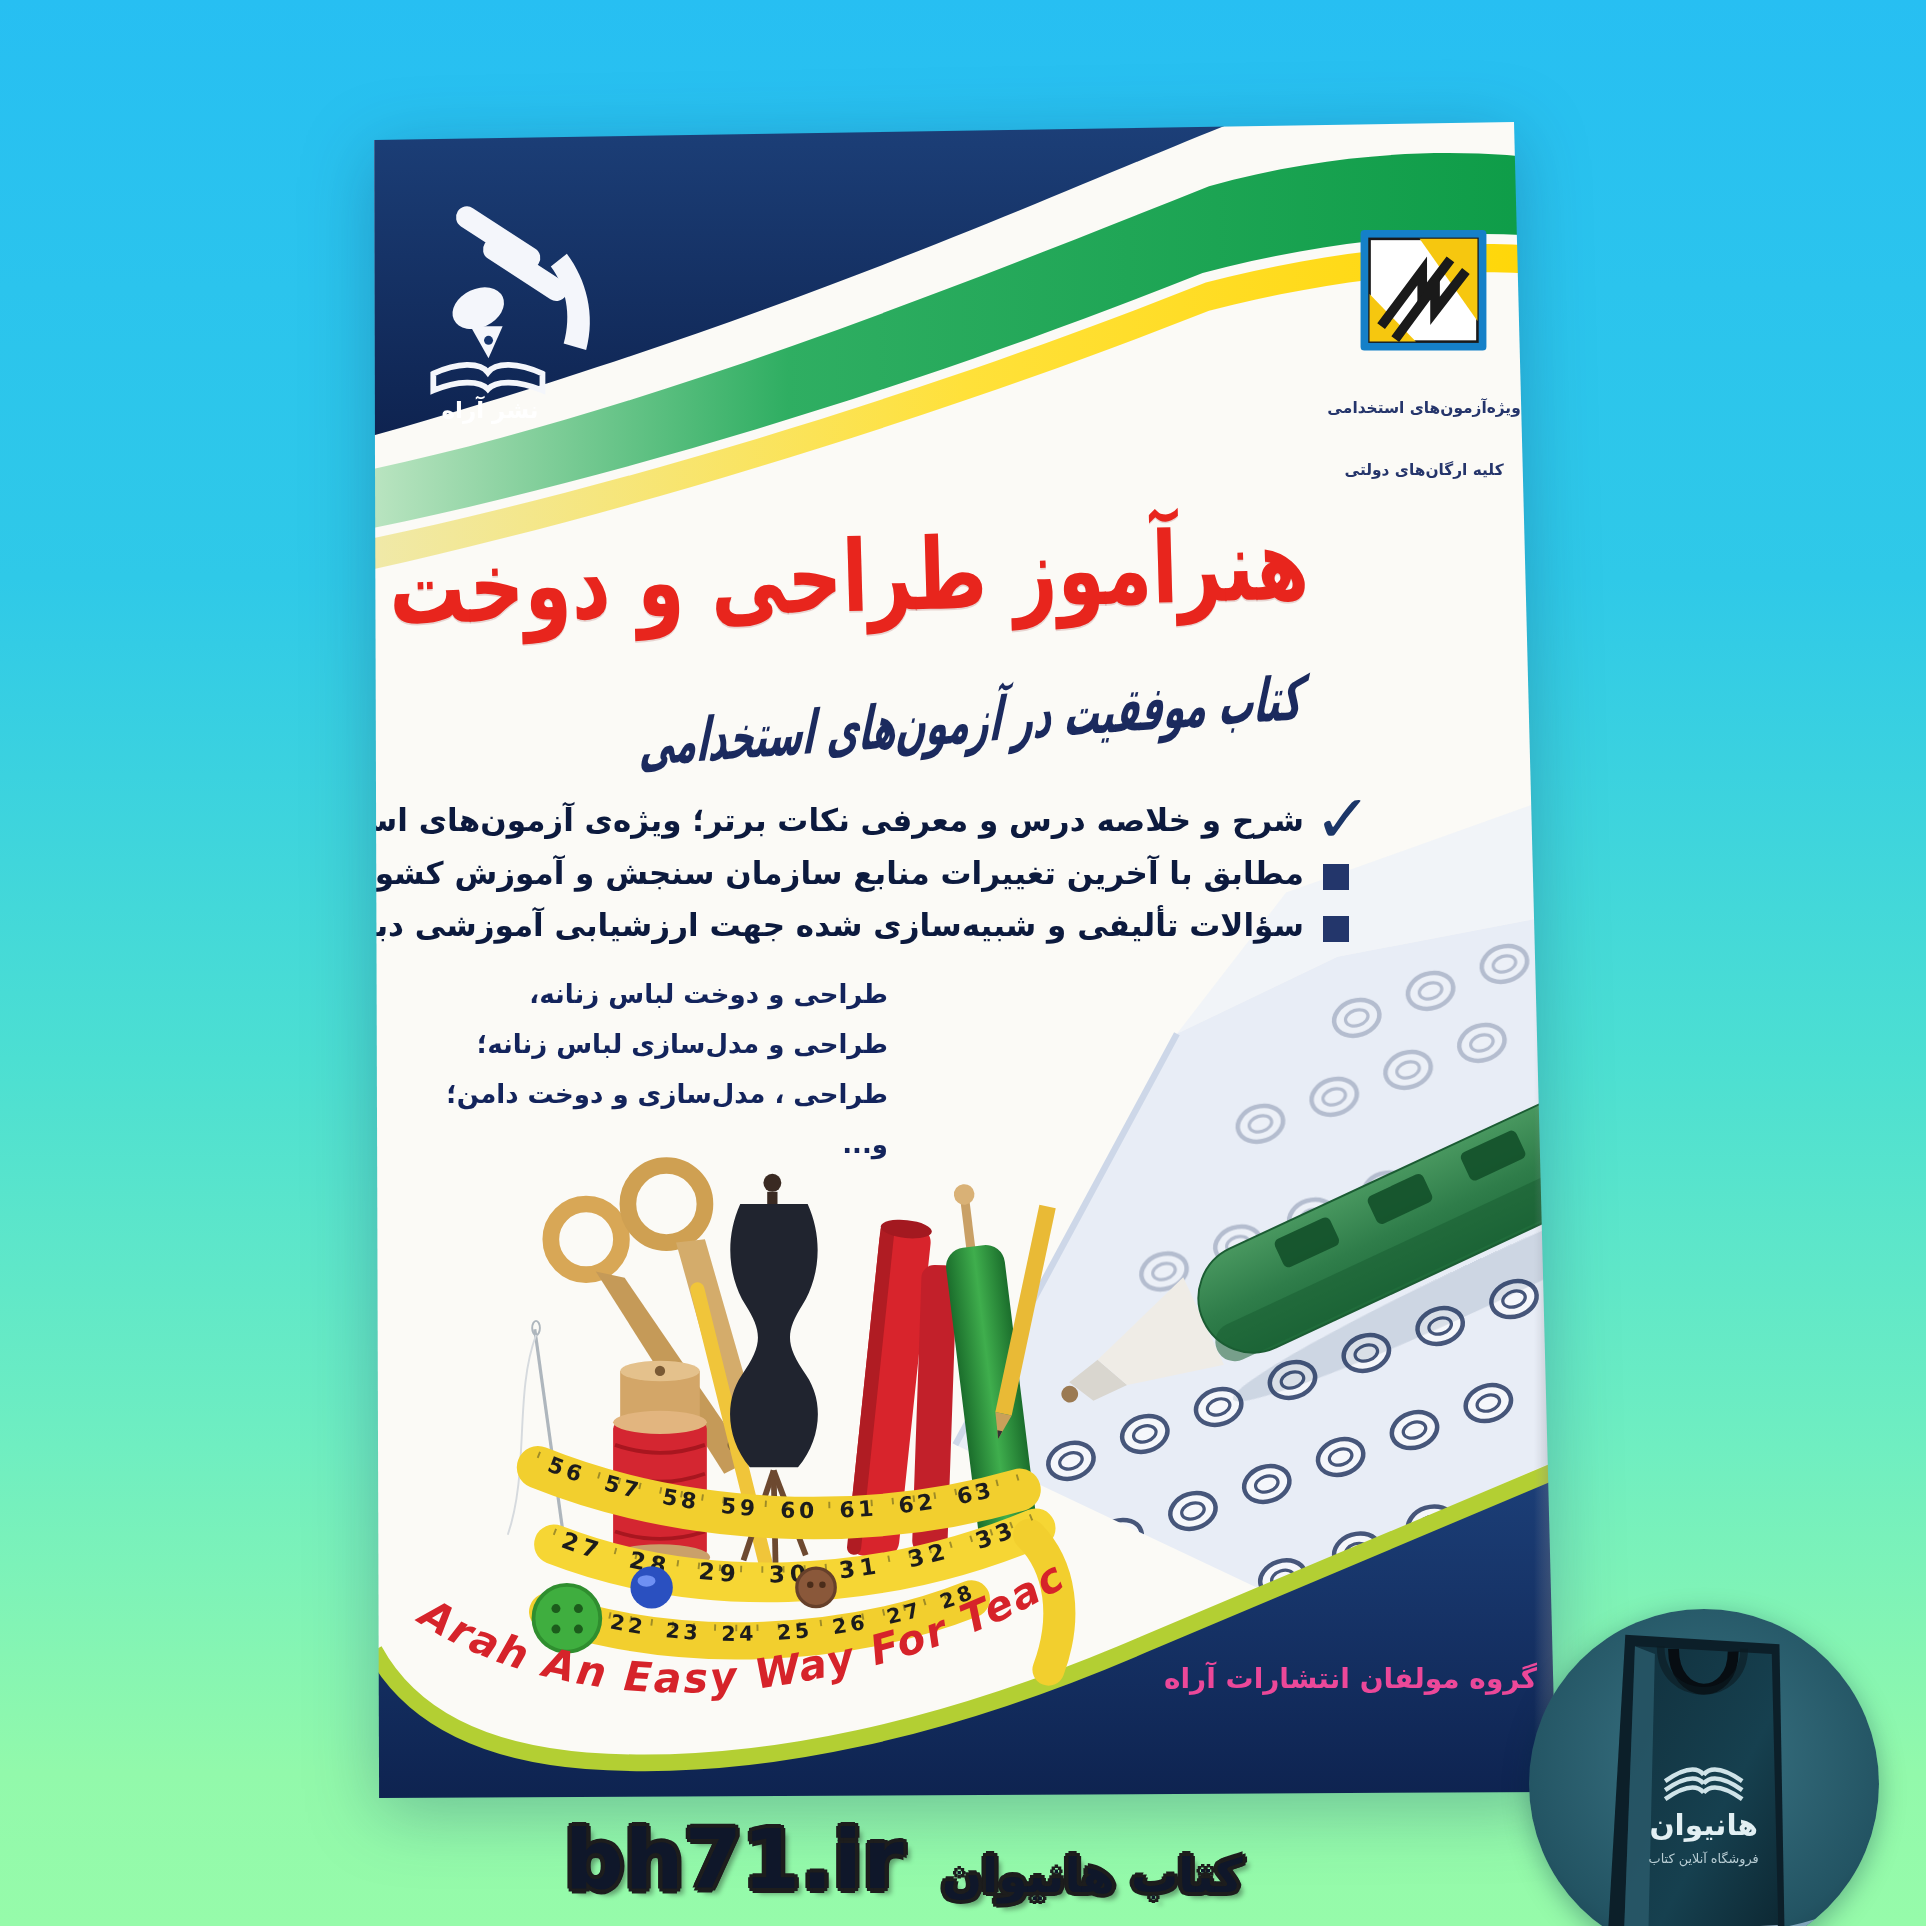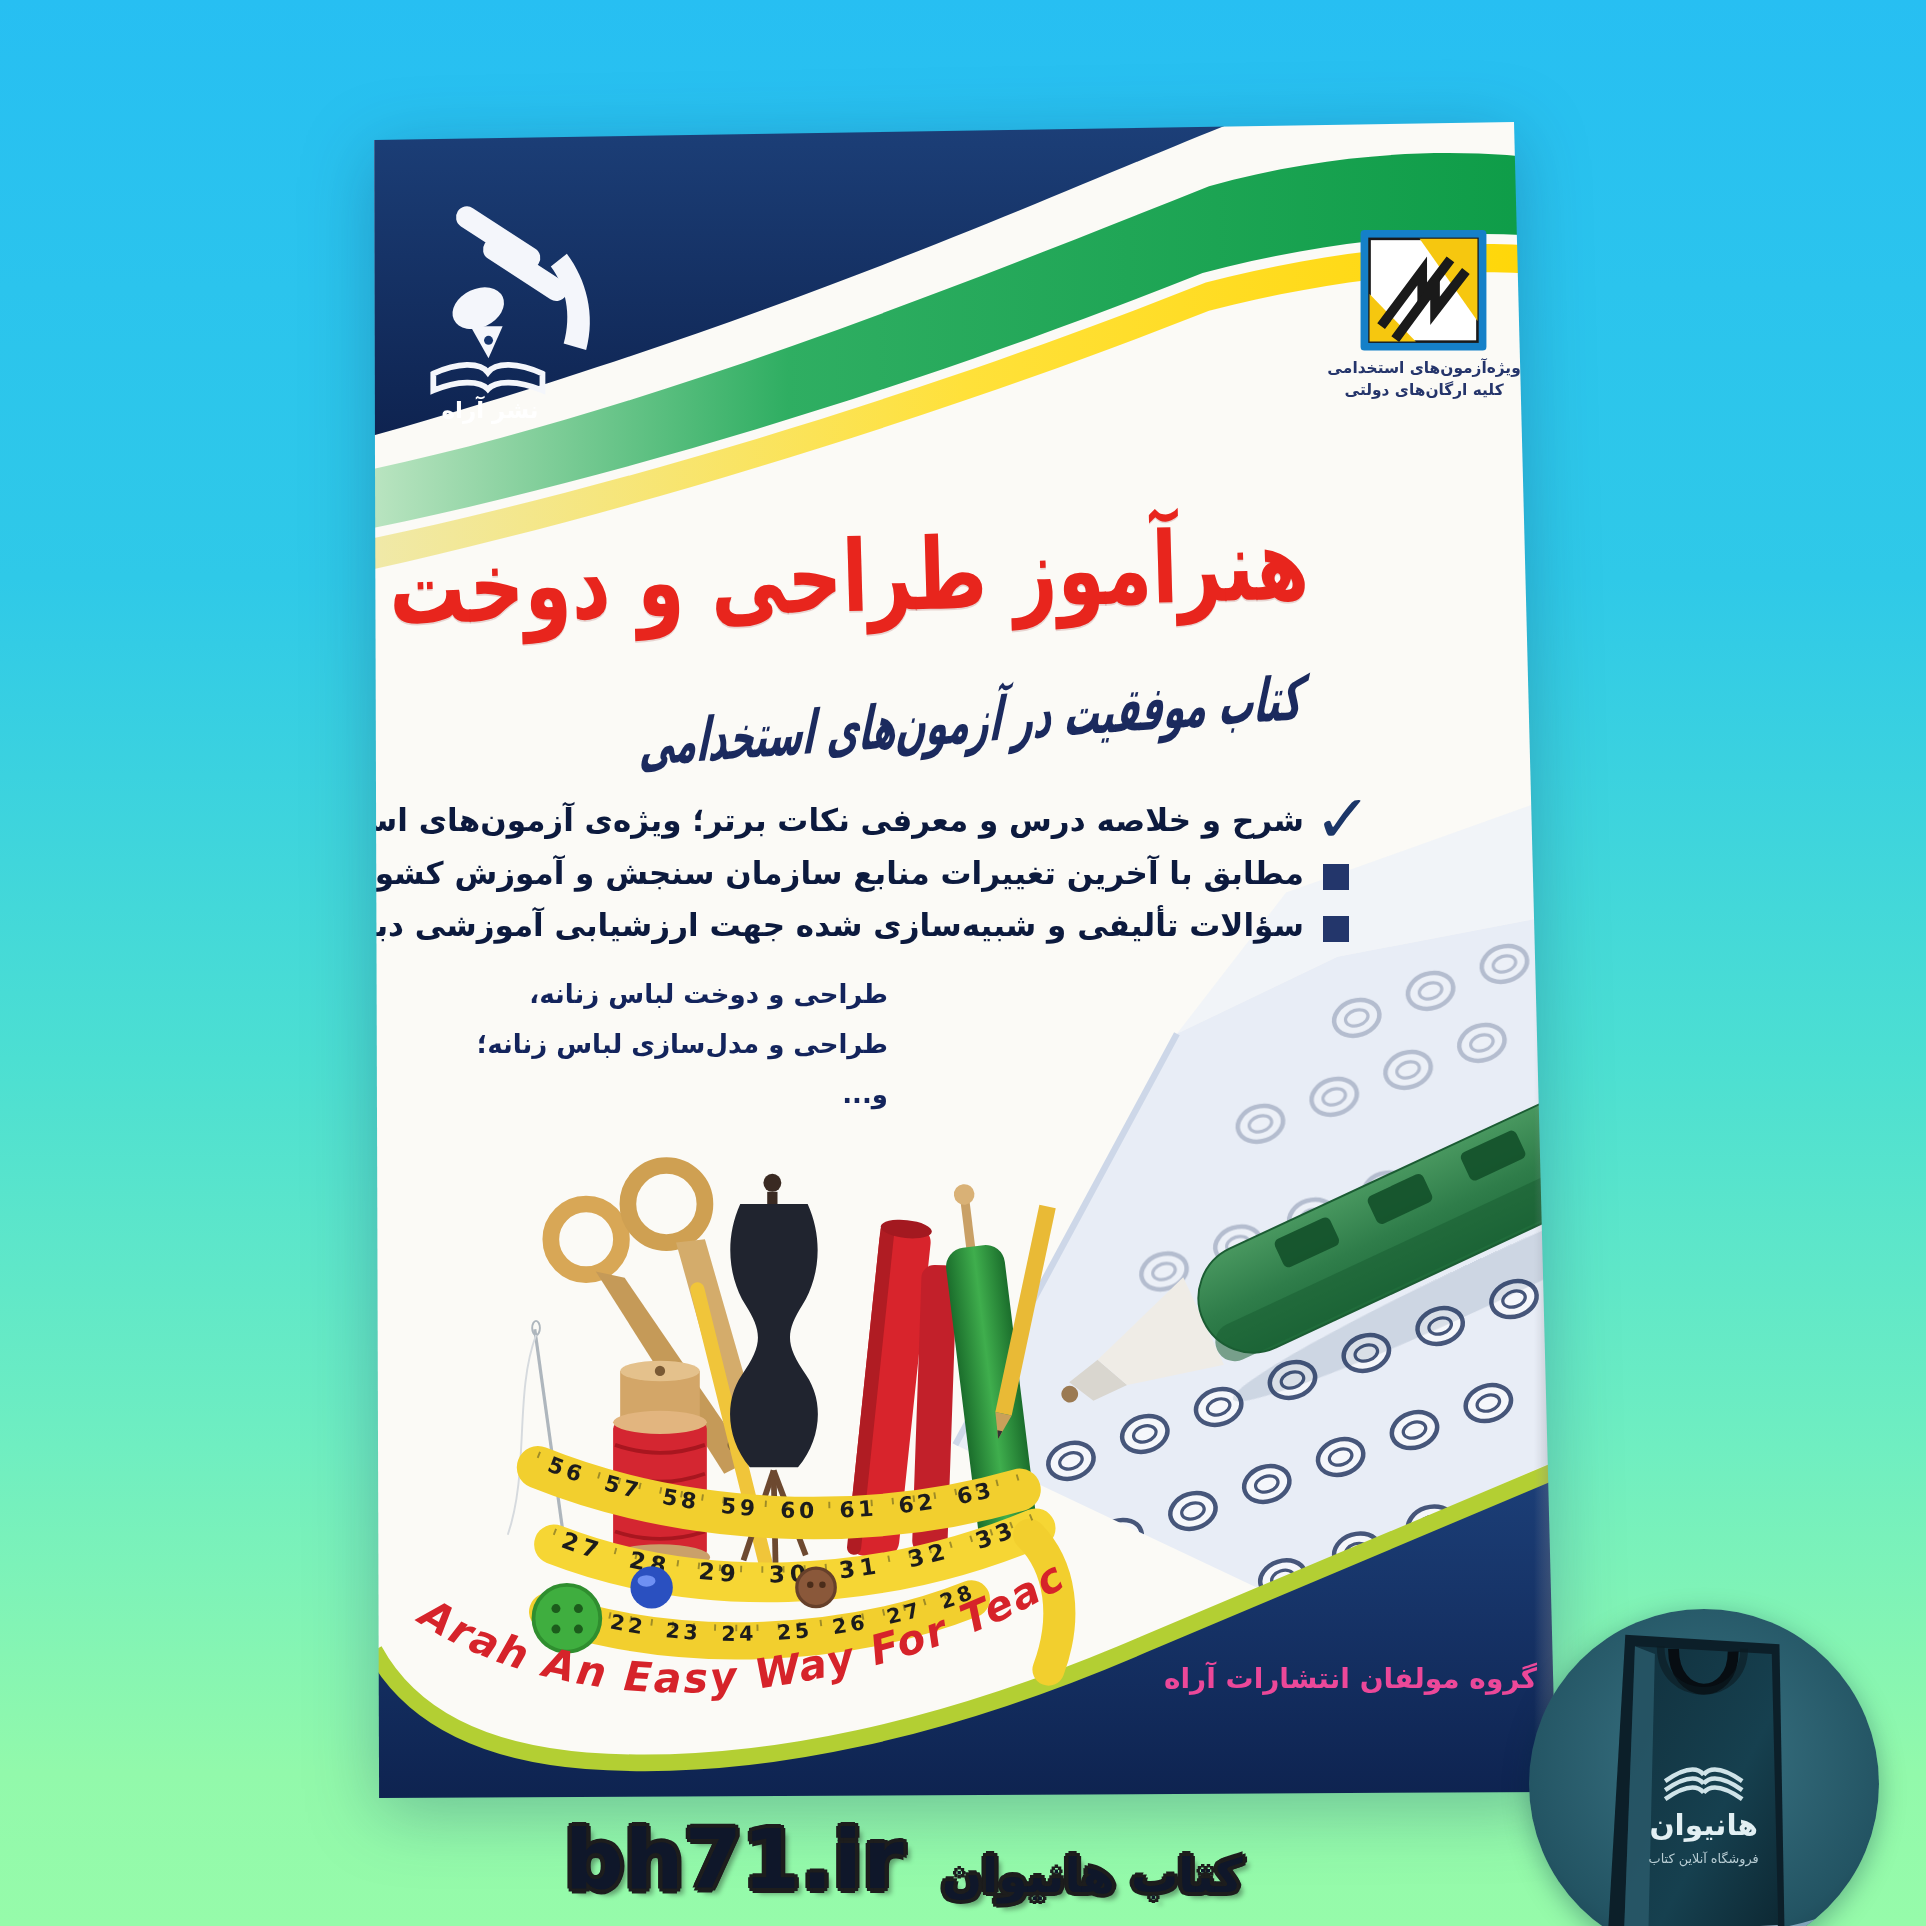--- a/index.html
+++ b/index.html
@@ -31,21 +31,21 @@
   .bullet-text{font-size:31px;font-weight:bold;color:#0c1a3e;white-space:nowrap;letter-spacing:-0.6px;}
   .bullet-check{
     position:absolute;right:-7.7px;top:-22px;font-size:67px;font-weight:bold;color:#1b3668;
     transform:scale(1.05,1.0);
   }
   .bullet-square{position:absolute;right:14px;top:9px;width:26px;height:26px;background:#23366b;}
   .topics{position:absolute;right:668px;top:843px;direction:rtl;text-align:right;}
   .topic-line{font-size:26px;font-weight:bold;color:#13245c;line-height:42px;white-space:nowrap;margin-top:8px;}
   .credit{right:19px;top:1540px;color:#ec4899;font-size:28px;font-weight:bold;direction:rtl;}
   .badge-caption{position:absolute;text-align:center;color:#25356b;font-weight:bold;direction:rtl;}
-  .badge-caption div{font-size:15.4px;line-height:22px;white-space:nowrap;}
+  .badge-caption div{font-size:15.4px;line-height:22px;white-space:nowrap;margin-top:40px;}
   .pub-logo-label{position:absolute;text-align:center;}
   .watermark{
     position:absolute;left:565px;top:1812px;display:flex;gap:37px;align-items:baseline;
   }
   .wm{
     color:#0f172a;font-weight:800;
     text-shadow:3.2px 3.2px 0 #1d1d1d,-3.2px 3.2px 0 #1d1d1d,3.2px -3.2px 0 #1d1d1d,-3.2px -3.2px 0 #1d1d1d,
                 0 4.5px 0 #1d1d1d,4.5px 0 0 #1d1d1d,0 -4.5px 0 #1d1d1d,-4.5px 0 0 #1d1d1d,6.4px 6.4px 5.1px rgba(0,0,0,.35);
   }
   .wm-latin{font-size:82px;letter-spacing:1.3px;}
@@ -309,20 +309,21 @@
     </div>
     <div class="bullet-row">
       <span class="bullet-square"></span>
       <span class="bullet-text">سؤالات تألیفی و شبیه‌سازی شده جهت ارزشیابی آموزشی دبیر</span>
     </div>
   </div>
 
   <div class="topics">
     <div class="topic-line">طراحی و دوخت لباس زنانه،</div>
     <div class="topic-line">طراحی و مدل‌سازی لباس زنانه؛</div>
+    <div class="topic-line">طراحی ، مدل‌سازی و دوخت دامن؛</div>
     <div class="topic-line">و...</div>
   </div>
 
   <div class="overlay credit">گروه مولفان انتشارات آراه</div>
 </div>
 </div>
 
 <div class="bag-circle">
   <svg width="350" height="350" viewBox="0 0 545 545">
     <defs>

